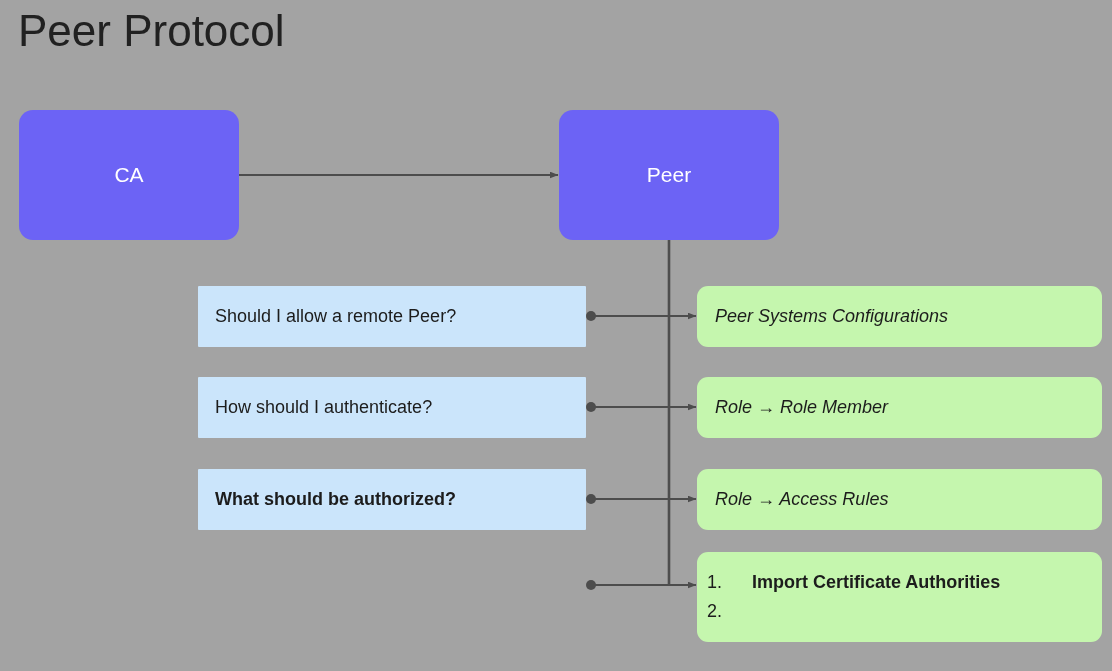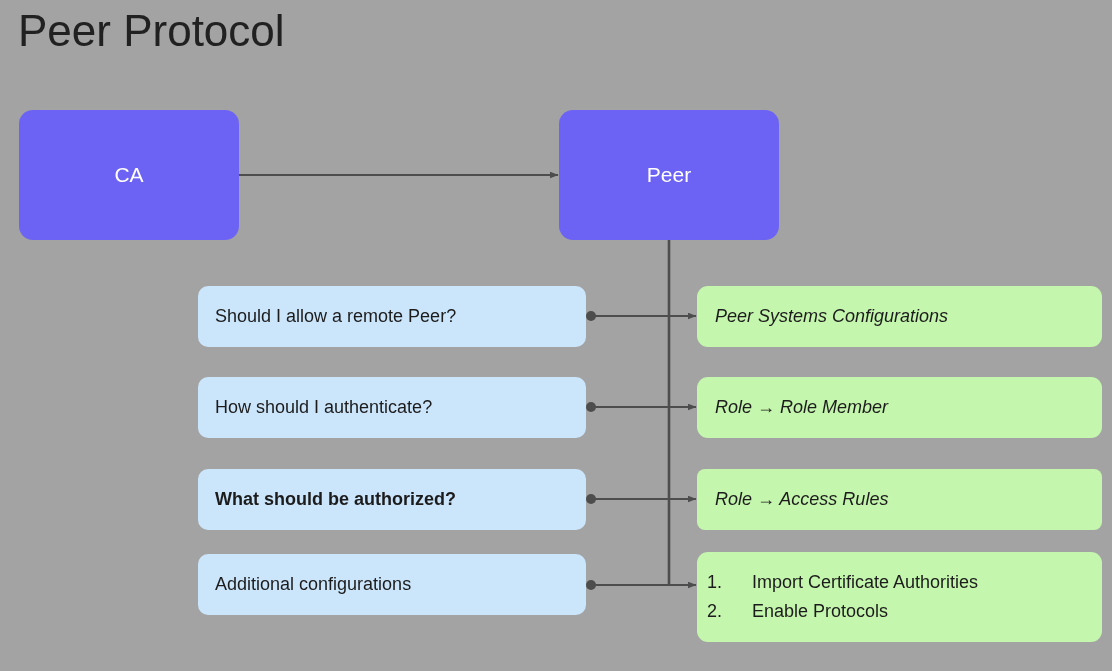--- a/index.html
+++ b/index.html
@@ -53,21 +53,21 @@
   .node.purple .node-label {
     text-align: center;
     color: #ffffff;
     font-size: 21px;
     line-height: 26px;
   }
 
   
   .node.blue {
     background: #cbe5fb;
-    border-radius: 10px;
+    border-radius: 1px;
   }
   .node.blue .node-label {
     text-align: left;
     padding-left: 17px;
     padding-right: 12px;
     color: #1c1c1c;
     font-size: 18px;
     line-height: 23px;
   }
 
@@ -103,20 +103,21 @@
     line-height: 29px;
     padding-left: 10px;
   }
   .olist li .num {
     width: 45px;
     flex: 0 0 45px;
   }
   .olist li .txt {
     flex: 1 1 auto;
     white-space: nowrap;
+    font-weight: bold;
   }
 
   
   .edge-layer {
     position: absolute;
     left: 0;
     top: 0;
     width: 1112px;
     height: 671px;
     pointer-events: none;
@@ -171,33 +172,29 @@
   <div class="node blue" style="left:198px; top:377px; width:388px; height:61px;">
     <span class="node-label">How should I authenticate?</span>
   </div>
   <div class="node green" style="left:697px; top:377px; width:405px; height:61px;">
     <span class="node-label">Role → Role Member</span>
   </div>
 
   <div class="node blue" style="left:198px; top:469px; width:388px; height:61px;font-weight:bold;">
     <span class="node-label">What should be authorized?</span>
   </div>
-  <div class="node green" style="left:697px; top:469px; width:405px; height:61px;border-radius:8px;">
+  <div class="node green" style="left:697px; top:469px; width:405px; height:61px;">
     <span class="node-label">Role → Access Rules</span>
   </div>
 
-  <div class="node blue" style="left:198px; top:554px; width:388px; height:61px;">
-    <span class="node-label">Additional configurations</span>
-  </div>
   <div class="node green listnode" style="left:697px; top:552px; width:405px; height:90px;">
     <ol class="olist">
       <li>
         <span class="num">1.</span>
         <span class="txt">Import Certificate Authorities</span>
       </li>
       <li>
         <span class="num">2.</span>
-        <span class="txt">Enable Protocols</span>
       </li>
     </ol>
   </div>
 
 </div>
 
 </body></html>

